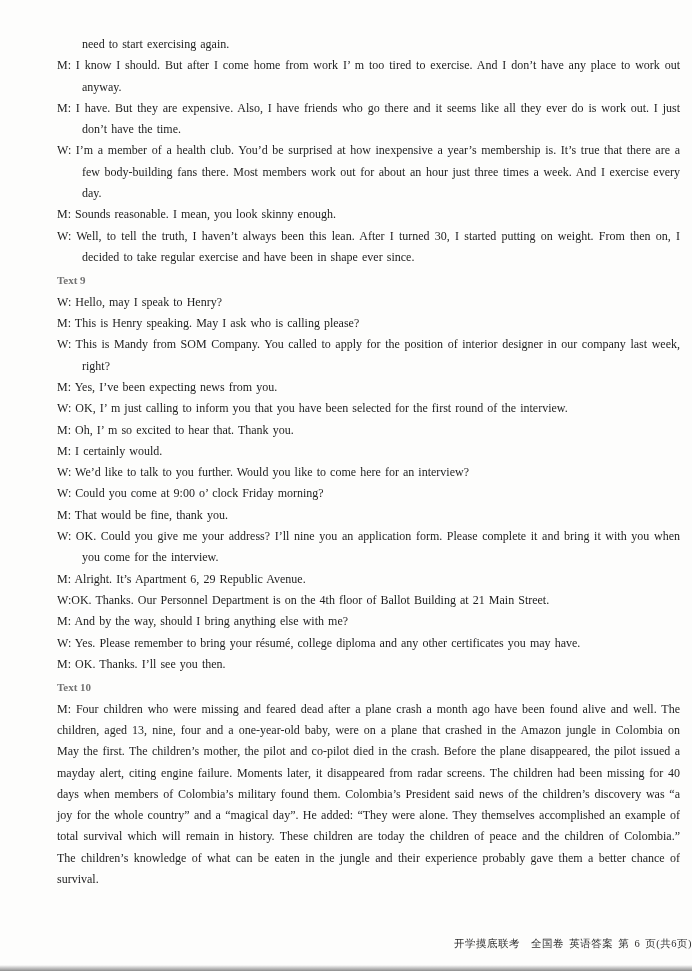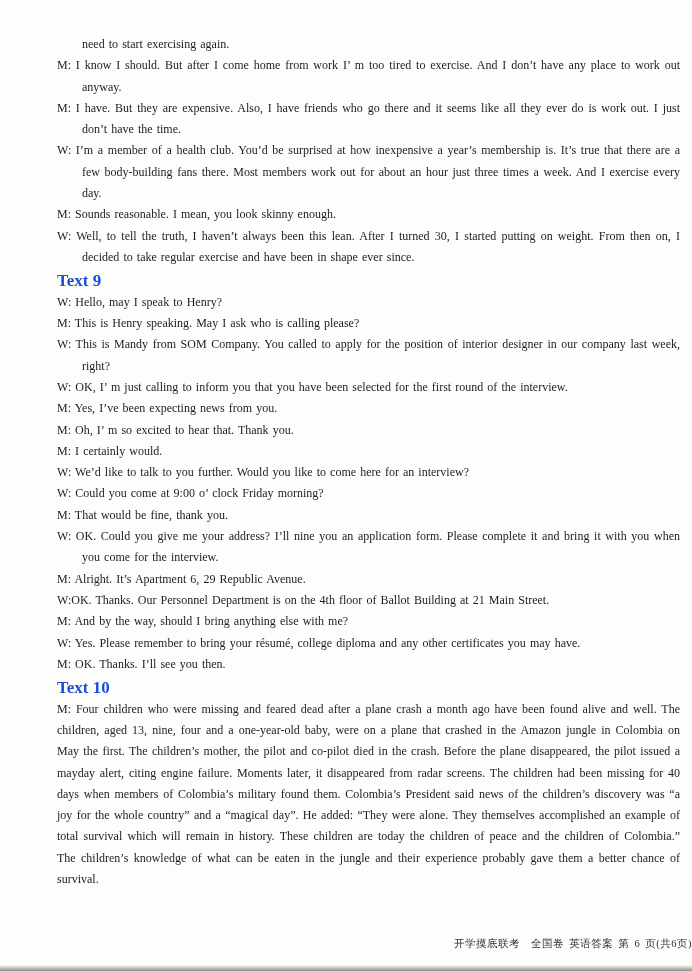--- a/index.html
+++ b/index.html
@@ -33,25 +33,25 @@
   }
   .line.cont {
     text-indent: 0;
   }
   .line.flush {
     padding-left: 0;
     text-indent: 0;
   }
   .heading {
     margin: 2px 0 0 0;
-    font-size: 17px;
+    font-size: 11px;
     line-height: 21.5px;
     font-weight: bold;
     font-family: inherit;
-    color: #1d4ed8;
+    color: #737373;
   }
   .footer {
     position: absolute;
     left: 0;
     right: 0;
     top: 937px;
     text-align: right;
     font-size: 10.5px;
     color: #2e2e2e;
     letter-spacing: 0.5px;
@@ -76,22 +76,22 @@
   <p class="line">M: I have. But they are expensive. Also, I have friends who go there and it seems like all they ever do is work out. I just don’t have the time.</p>
   <p class="line">W: I’m a member of a health club. You’d be surprised at how inexpensive a year’s membership is. It’s true that there are a few body-building fans there. Most members work out for about an hour just three times a week. And I exercise every day.</p>
   <p class="line">M: Sounds reasonable. I mean, you look skinny enough.</p>
   <p class="line">W: Well, to tell the truth, I haven’t always been this lean. After I turned 30, I started putting on weight. From then on, I decided to take regular exercise and have been in shape ever since.</p>
 
   <h3 class="heading">Text 9</h3>
 
   <p class="line">W: Hello, may I speak to Henry?</p>
   <p class="line">M: This is Henry speaking. May I ask who is calling please?</p>
   <p class="line">W: This is Mandy from SOM Company. You called to apply for the position of interior designer in our company last week, right?</p>
+  <p class="line">M: Yes, I’ve been expecting news from you.</p>
   <p class="line">W: OK, I’ m just calling to inform you that you have been selected for the first round of the interview.</p>
-  <p class="line">M: Yes, I’ve been expecting news from you.</p>
   <p class="line">M: Oh, I’ m so excited to hear that. Thank you.</p>
   <p class="line">M: I certainly would.</p>
   <p class="line">W: We’d like to talk to you further. Would you like to come here for an interview?</p>
   <p class="line">W: Could you come at 9:00 o’ clock Friday morning?</p>
   <p class="line">M: That would be fine, thank you.</p>
   <p class="line">W: OK. Could you give me your address? I’ll nine you an application form. Please complete it and bring it with you when you come for the interview.</p>
   <p class="line">M: Alright. It’s Apartment 6, 29 Republic Avenue.</p>
   <p class="line">W:OK. Thanks. Our Personnel Department is on the 4th floor of Ballot Building at 21 Main Street.</p>
   <p class="line">M: And by the way, should I bring anything else with me?</p>
   <p class="line">W: Yes. Please remember to bring your résumé, college diploma and any other certificates you may have.</p>

